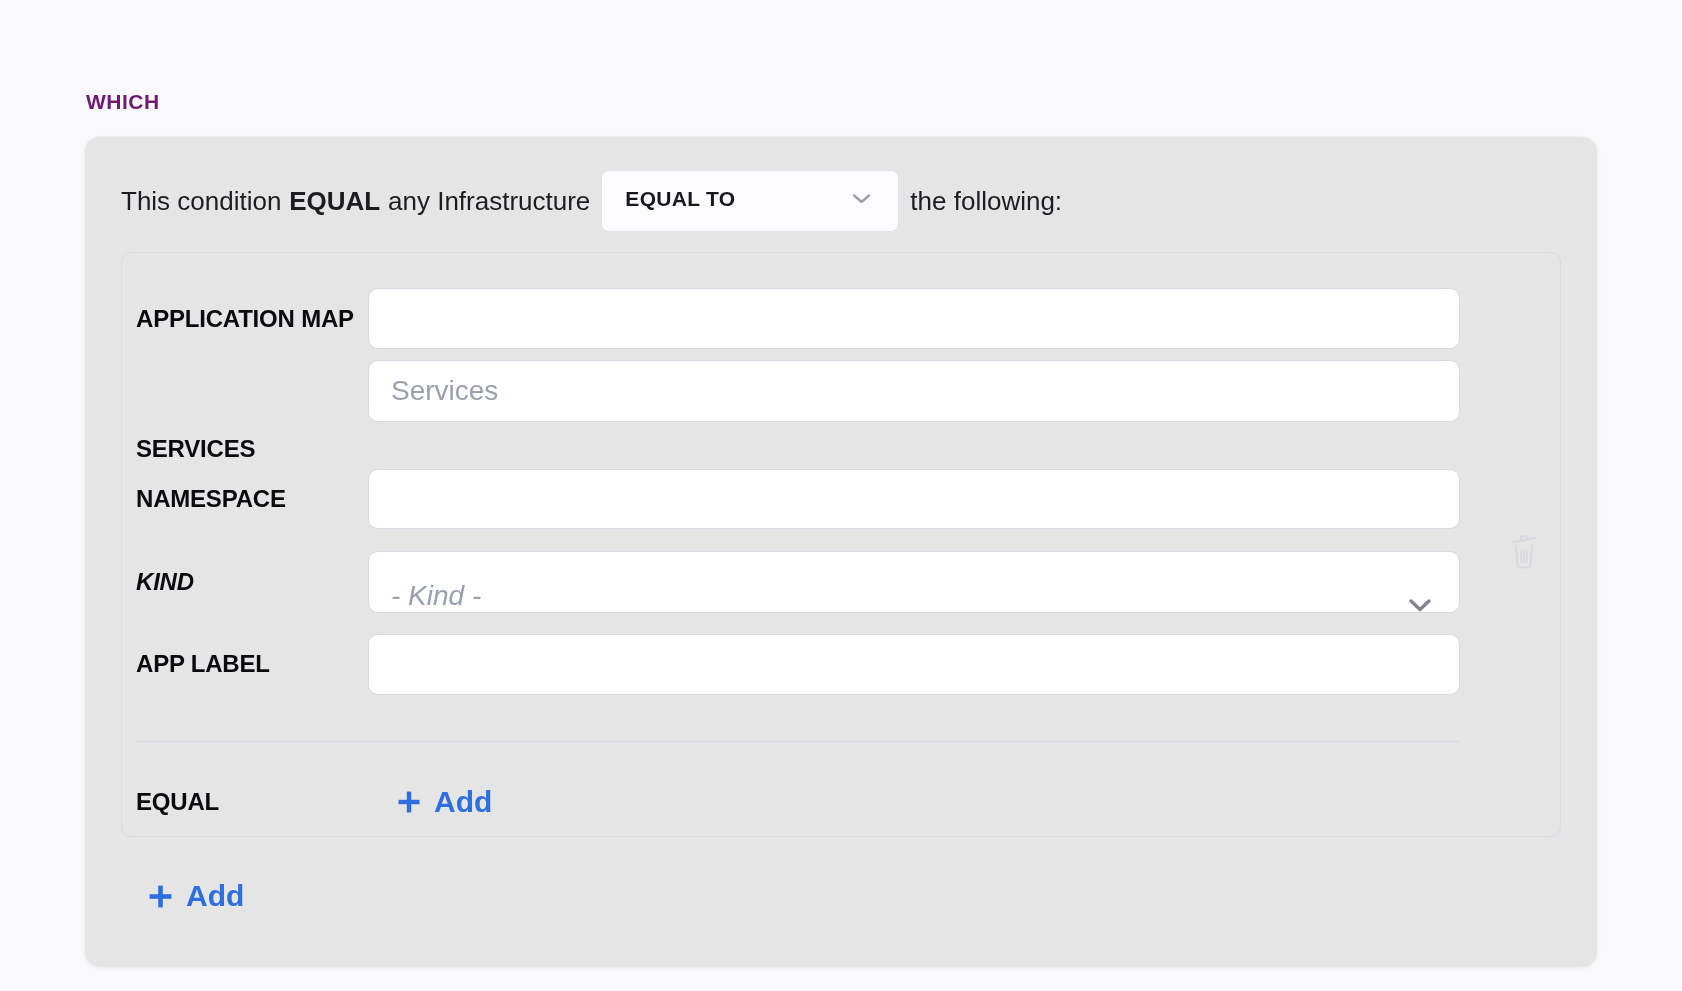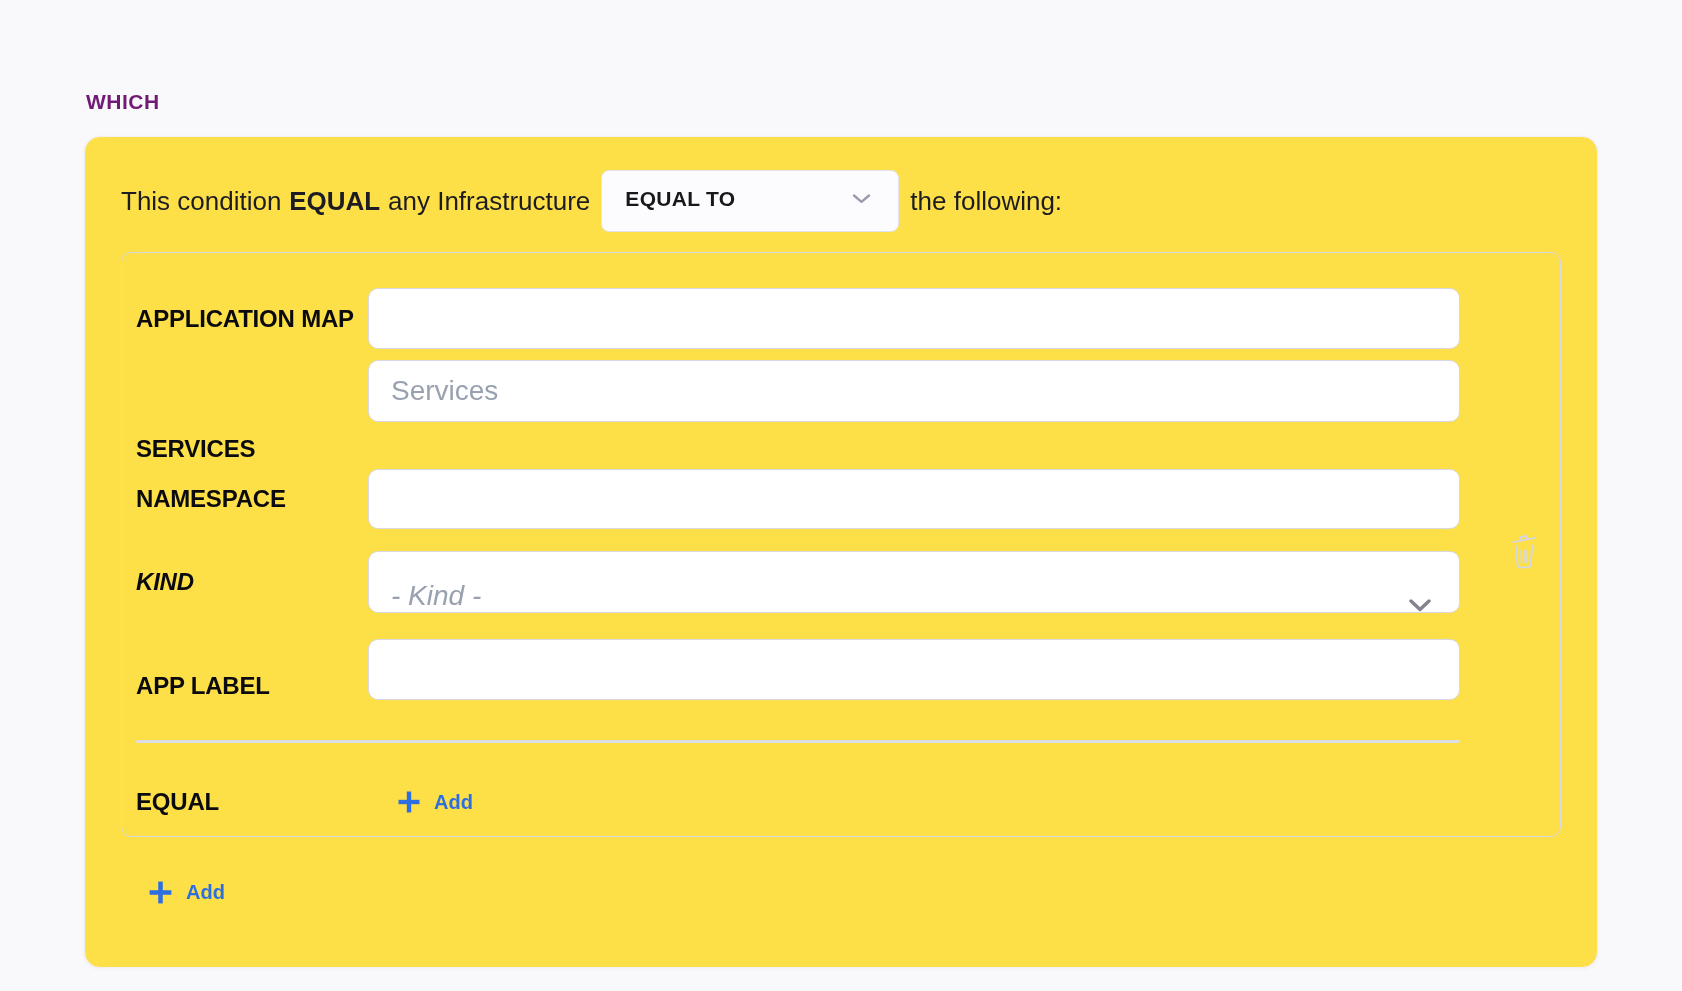--- a/index.html
+++ b/index.html
@@ -19,21 +19,21 @@
     letter-spacing: 0.5px;
     color: #701a75;
     margin-top: 16px;
   }
   .outer-card {
     position: absolute;
     left: 84px;
     top: 136px;
     width: 1514px;
     height: 832px;
-    background: #fde047;
+    background: #e5e5e5;
     border: 1px solid #f0f0f4;
     border-radius: 16px;
     box-shadow: 0 1px 4px rgba(20,20,40,0.04);
   }
   .condition-row {
     margin: 33px 0 0 36px;
     display: flex;
     align-items: center;
     font-size: 26px;
     color: #1c1c22;
@@ -93,21 +93,21 @@
     color: #17171c;
     outline: none;
   }
   .text-input::placeholder { color: #99a1b0; opacity: 1; }
   .row-1 { height: 61px; }
   .row-2 { height: 103px; margin-top: 11px; align-items: flex-end; }
   .row-2 .ffield { align-self: flex-start; }
   .row-3 { height: 72px; }
   .row-3 .text-input { height: 60px; }
   .row-4 { height: 72px; margin-top: 11px; font-style: italic; }
-  .row-5 { height: 72px; margin-top: 10px; align-items: flex-end; }
+  .row-5 { height: 72px; margin-top: 10px; }
   .select-box {
     width: 100%;
     height: 62px;
     border: 1.5px solid #d8d9e3;
     border-radius: 10px;
     background: #ffffff;
     display: flex;
     align-items: flex-end;
     justify-content: space-between;
     padding: 0 28px 0 22px;
@@ -126,21 +126,21 @@
   }
   .envs-row { margin-top: 35px; height: 48px; }
   .add-btn {
     display: inline-flex;
     align-items: center;
     gap: 12px;
     background: none;
     border: none;
     cursor: pointer;
     font-family: "Liberation Sans", "DejaVu Sans", sans-serif;
-    font-size: 20px;
+    font-size: 30px;
     font-weight: 700;
     color: #2d6fe1;
     padding: 4px 2px;
   }
   .envs-add { margin-left: 26px; }
   .trash-btn {
     position: absolute;
     left: 1382px;
     top: 276px;
     width: 40px;

